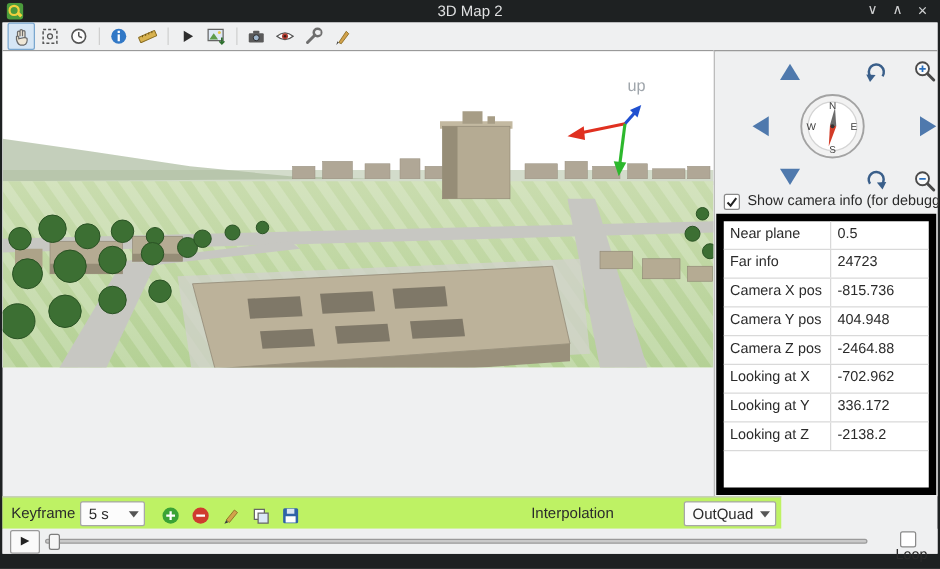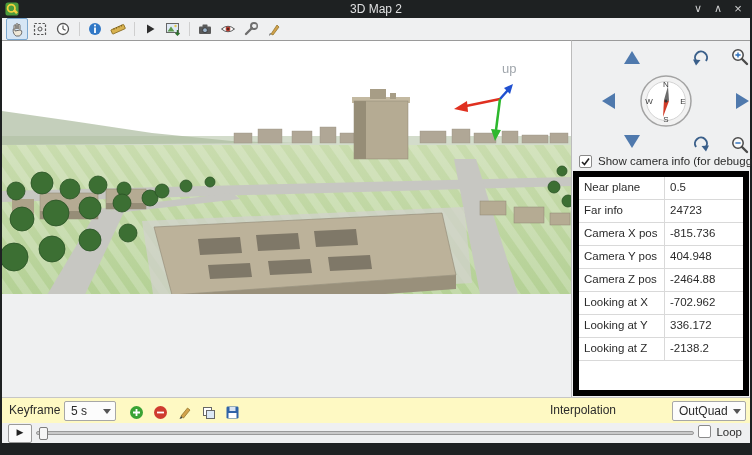--- a/index.html
+++ b/index.html
@@ -27,32 +27,32 @@
   
   .chkrow{position:absolute;left:7px;top:112px;height:16px;display:flex;align-items:center;}
   .chkbox{width:13px;height:13px;background:#fff;border:1px solid #8a8a8a;border-radius:2px;position:relative;box-sizing:border-box;}
   .chklabel{font-size:11.5px;color:#2b2b2b;margin-left:6px;white-space:nowrap;}
   
   .caminfo{position:absolute;left:1px;right:1px;top:130px;bottom:1px;background:#fff;border:6px solid #000000;box-sizing:border-box;}
   .trow{display:flex;height:22px;border-bottom:1px solid #d9d9d9;font-size:11.5px;color:#2b2b2b;}
   .tlabel{width:86px;border-right:1px solid #d9d9d9;line-height:21px;padding-left:5px;box-sizing:border-box;overflow:hidden;white-space:nowrap;}
   .tvalue{flex:1;line-height:21px;padding-left:5px;overflow:hidden;white-space:nowrap;}
   
-  .kfbar{position:absolute;left:0;top:379px;width:748px;height:26px;background:#fef9c3;border-top:1px solid #c6c6c6;box-sizing:border-box;}
+  .kfbar{position:absolute;left:0;top:379px;width:623px;height:26px;background:#bef264;border-top:1px solid #c6c6c6;box-sizing:border-box;}
   .kflabel{position:absolute;left:7px;top:0;height:26px;line-height:25px;font-size:12px;color:#2b2b2b;}
   .combo{position:absolute;height:20px;top:3px;background:#fcfcfc;border:1px solid #a7a7a7;border-radius:2px;box-sizing:border-box;font-size:12px;color:#2b2b2b;}
   .combo .ctext{position:absolute;left:6px;top:0;line-height:18px;white-space:nowrap;}
   .combo .carrow{position:absolute;right:4px;top:7px;width:0;height:0;border-left:4px solid transparent;border-right:4px solid transparent;border-top:5px solid #555;}
   .kfbtn{position:absolute;top:3px;width:22px;height:20px;display:flex;align-items:center;justify-content:center;border:1px solid transparent;border-radius:2px;}
   
   .playrow{position:absolute;left:0;top:405px;width:748px;height:20px;background:#eff0f1;}
   .playbtn{position:absolute;left:6px;top:1px;width:22px;height:17px;background:#fafafa;border:1px solid #9a9a9a;border-radius:2px;text-align:center;line-height:15px;font-size:9px;color:#222;}
   .groove{position:absolute;left:34px;right:56px;top:8px;height:4px;background:#c9c9c9;border:1px solid #9a9a9a;border-radius:2px;box-sizing:border-box;}
   .handle{position:absolute;left:2px;top:-5px;width:9px;height:13px;background:#f6f6f6;border:1px solid #7d7d7d;border-radius:2px;box-sizing:border-box;}
-  .looprow{position:absolute;right:8px;top:2px;display:flex;align-items:center;}
+  .looprow{position:absolute;right:8px;top:2px;display:flex;align-items:center;flex-direction:column;}
   .loopbox{width:13px;height:13px;background:#fff;border:1px solid #8a8a8a;border-radius:2px;box-sizing:border-box;}
   .looplabel{font-size:11.5px;color:#2b2b2b;margin-left:5px;}
   svg{display:block;}
 </style>
 </head>
 <body>
 
 <div class="window">
 
   <div class="titlebar">

